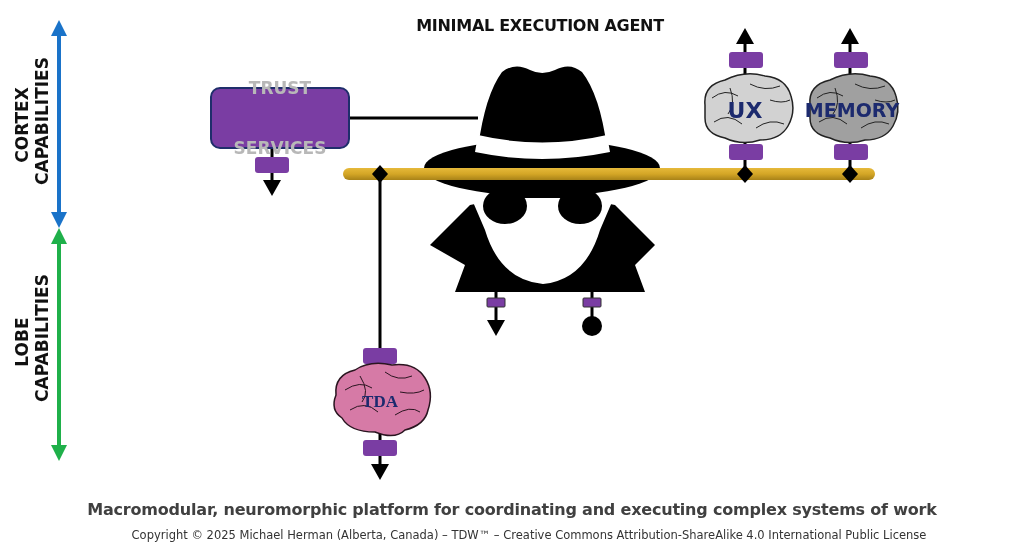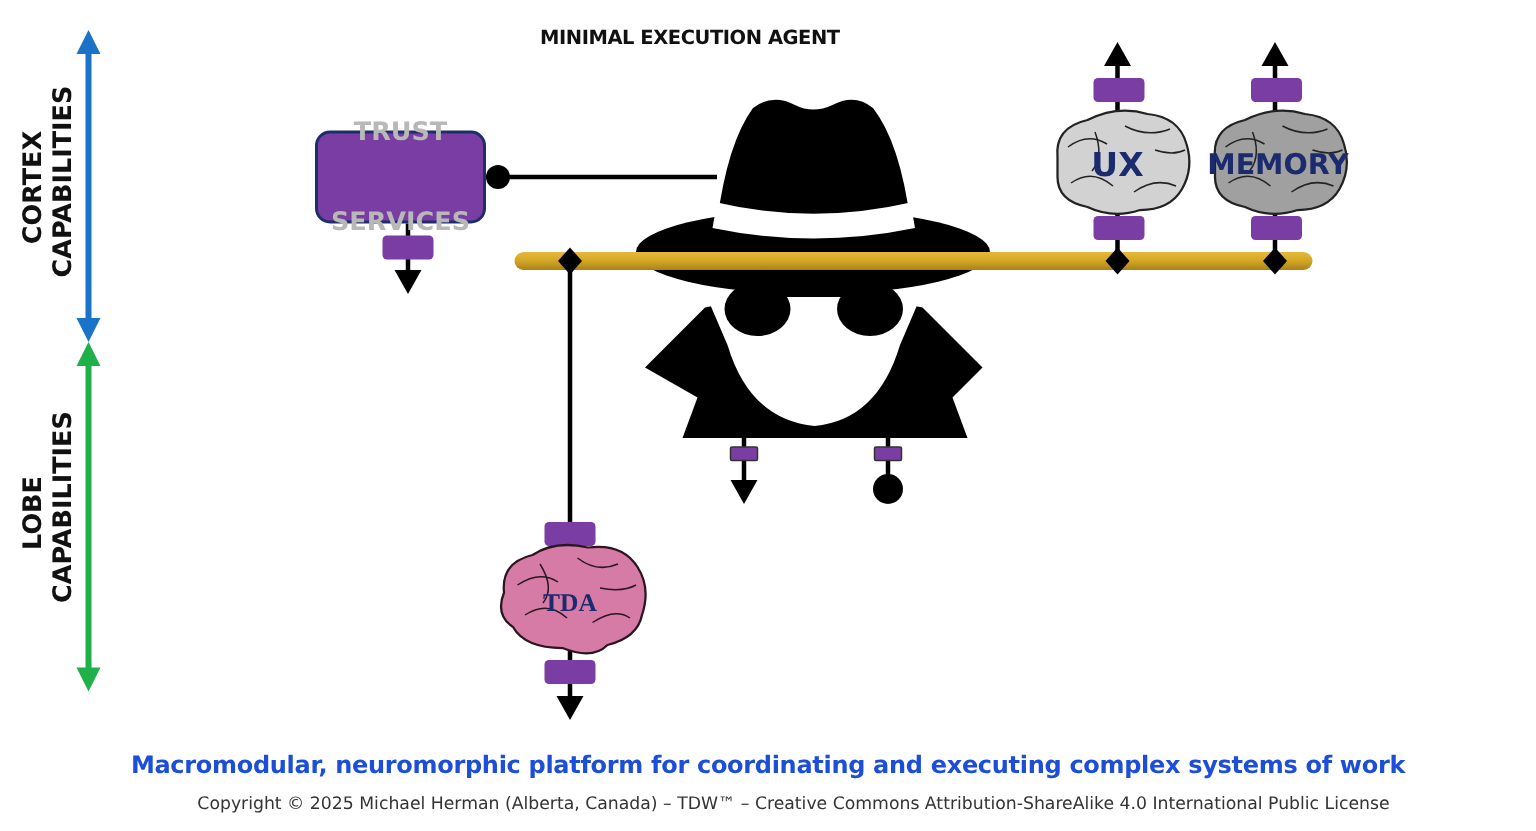--- a/index.html
+++ b/index.html
@@ -1,23 +1,23 @@
 <!DOCTYPE html>
 <html><head>
 <meta charset="utf-8">
 <style>
   html, body { margin:0; padding:0; background:#ffffff; }
   body { width:1024px; height:554px; position:relative; overflow:hidden; font-family:"Liberation Sans", sans-serif; }
   #stage { position:absolute; left:0; top:0; width:1024px; height:554px; }
   .side-label { position:absolute; font-family:"DejaVu Sans", sans-serif; font-weight:bold; color:#111; font-size:17px; line-height:20px; text-align:center; transform:rotate(-90deg); transform-origin:center center; white-space:nowrap; }
-  .title { position:absolute; left:360px; top:14px; width:360px; text-align:left; font-family:"DejaVu Sans", sans-serif; font-weight:bold; font-size:13px; line-height:24px; color:#111; letter-spacing:-0.3px; }
-  .trust-box { position:absolute; left:210px; top:87px; width:114px; height:62px; background:#7a3da3; border:2px solid #1f2e6b; border-radius:10px; box-sizing:border-box; display:flex; flex-direction:column; align-items:center; justify-content:center;gap:40px; }
+  .title { position:absolute; left:360px; top:14px; width:360px; text-align:center; font-family:"DejaVu Sans", sans-serif; font-weight:bold; font-size:16px; line-height:24px; color:#111; letter-spacing:-0.3px; }
+  .trust-box { position:absolute; left:210px; top:87px; width:140px; height:62px; background:#7a3da3; border:2px solid #1f2e6b; border-radius:10px; box-sizing:border-box; display:flex; flex-direction:column; align-items:center; justify-content:center;gap:40px; }
   .trust-box span { color:#b8b8b8; font-family:"DejaVu Sans", sans-serif; font-weight:bold; font-size:17px; line-height:20px; }
   .brain-label { position:absolute; font-family:"DejaVu Sans", sans-serif; font-weight:bold; color:#1c2a6e; text-align:center; }
-  .footer-main { position:absolute; left:0; top:500px; width:1024px; text-align:center; font-family:"DejaVu Sans", sans-serif; font-weight:bold; font-size:16px; color:#1d4ed8; letter-spacing:-0.2px; }
+  .footer-main { position:absolute; left:0; top:500px; width:1024px; text-align:center; font-family:"DejaVu Sans", sans-serif; font-weight:bold; font-size:16px; color:#404040; letter-spacing:-0.2px; }
   .footer-copy { position:absolute; left:0; top:528px; width:1024px; text-align:center; font-family:"DejaVu Sans", sans-serif; font-size:11.5px; color:#333;padding-left:17px; }
 </style>
 </head>
 <body>
 
 <svg id="stage" width="1024" height="554" viewBox="0 0 1024 554">
   <defs>
     <linearGradient id="busGrad" x1="0" y1="0" x2="0" y2="1">
       <stop offset="0" stop-color="#e6b93a"></stop>
       <stop offset="0.5" stop-color="#d4a626"></stop>

